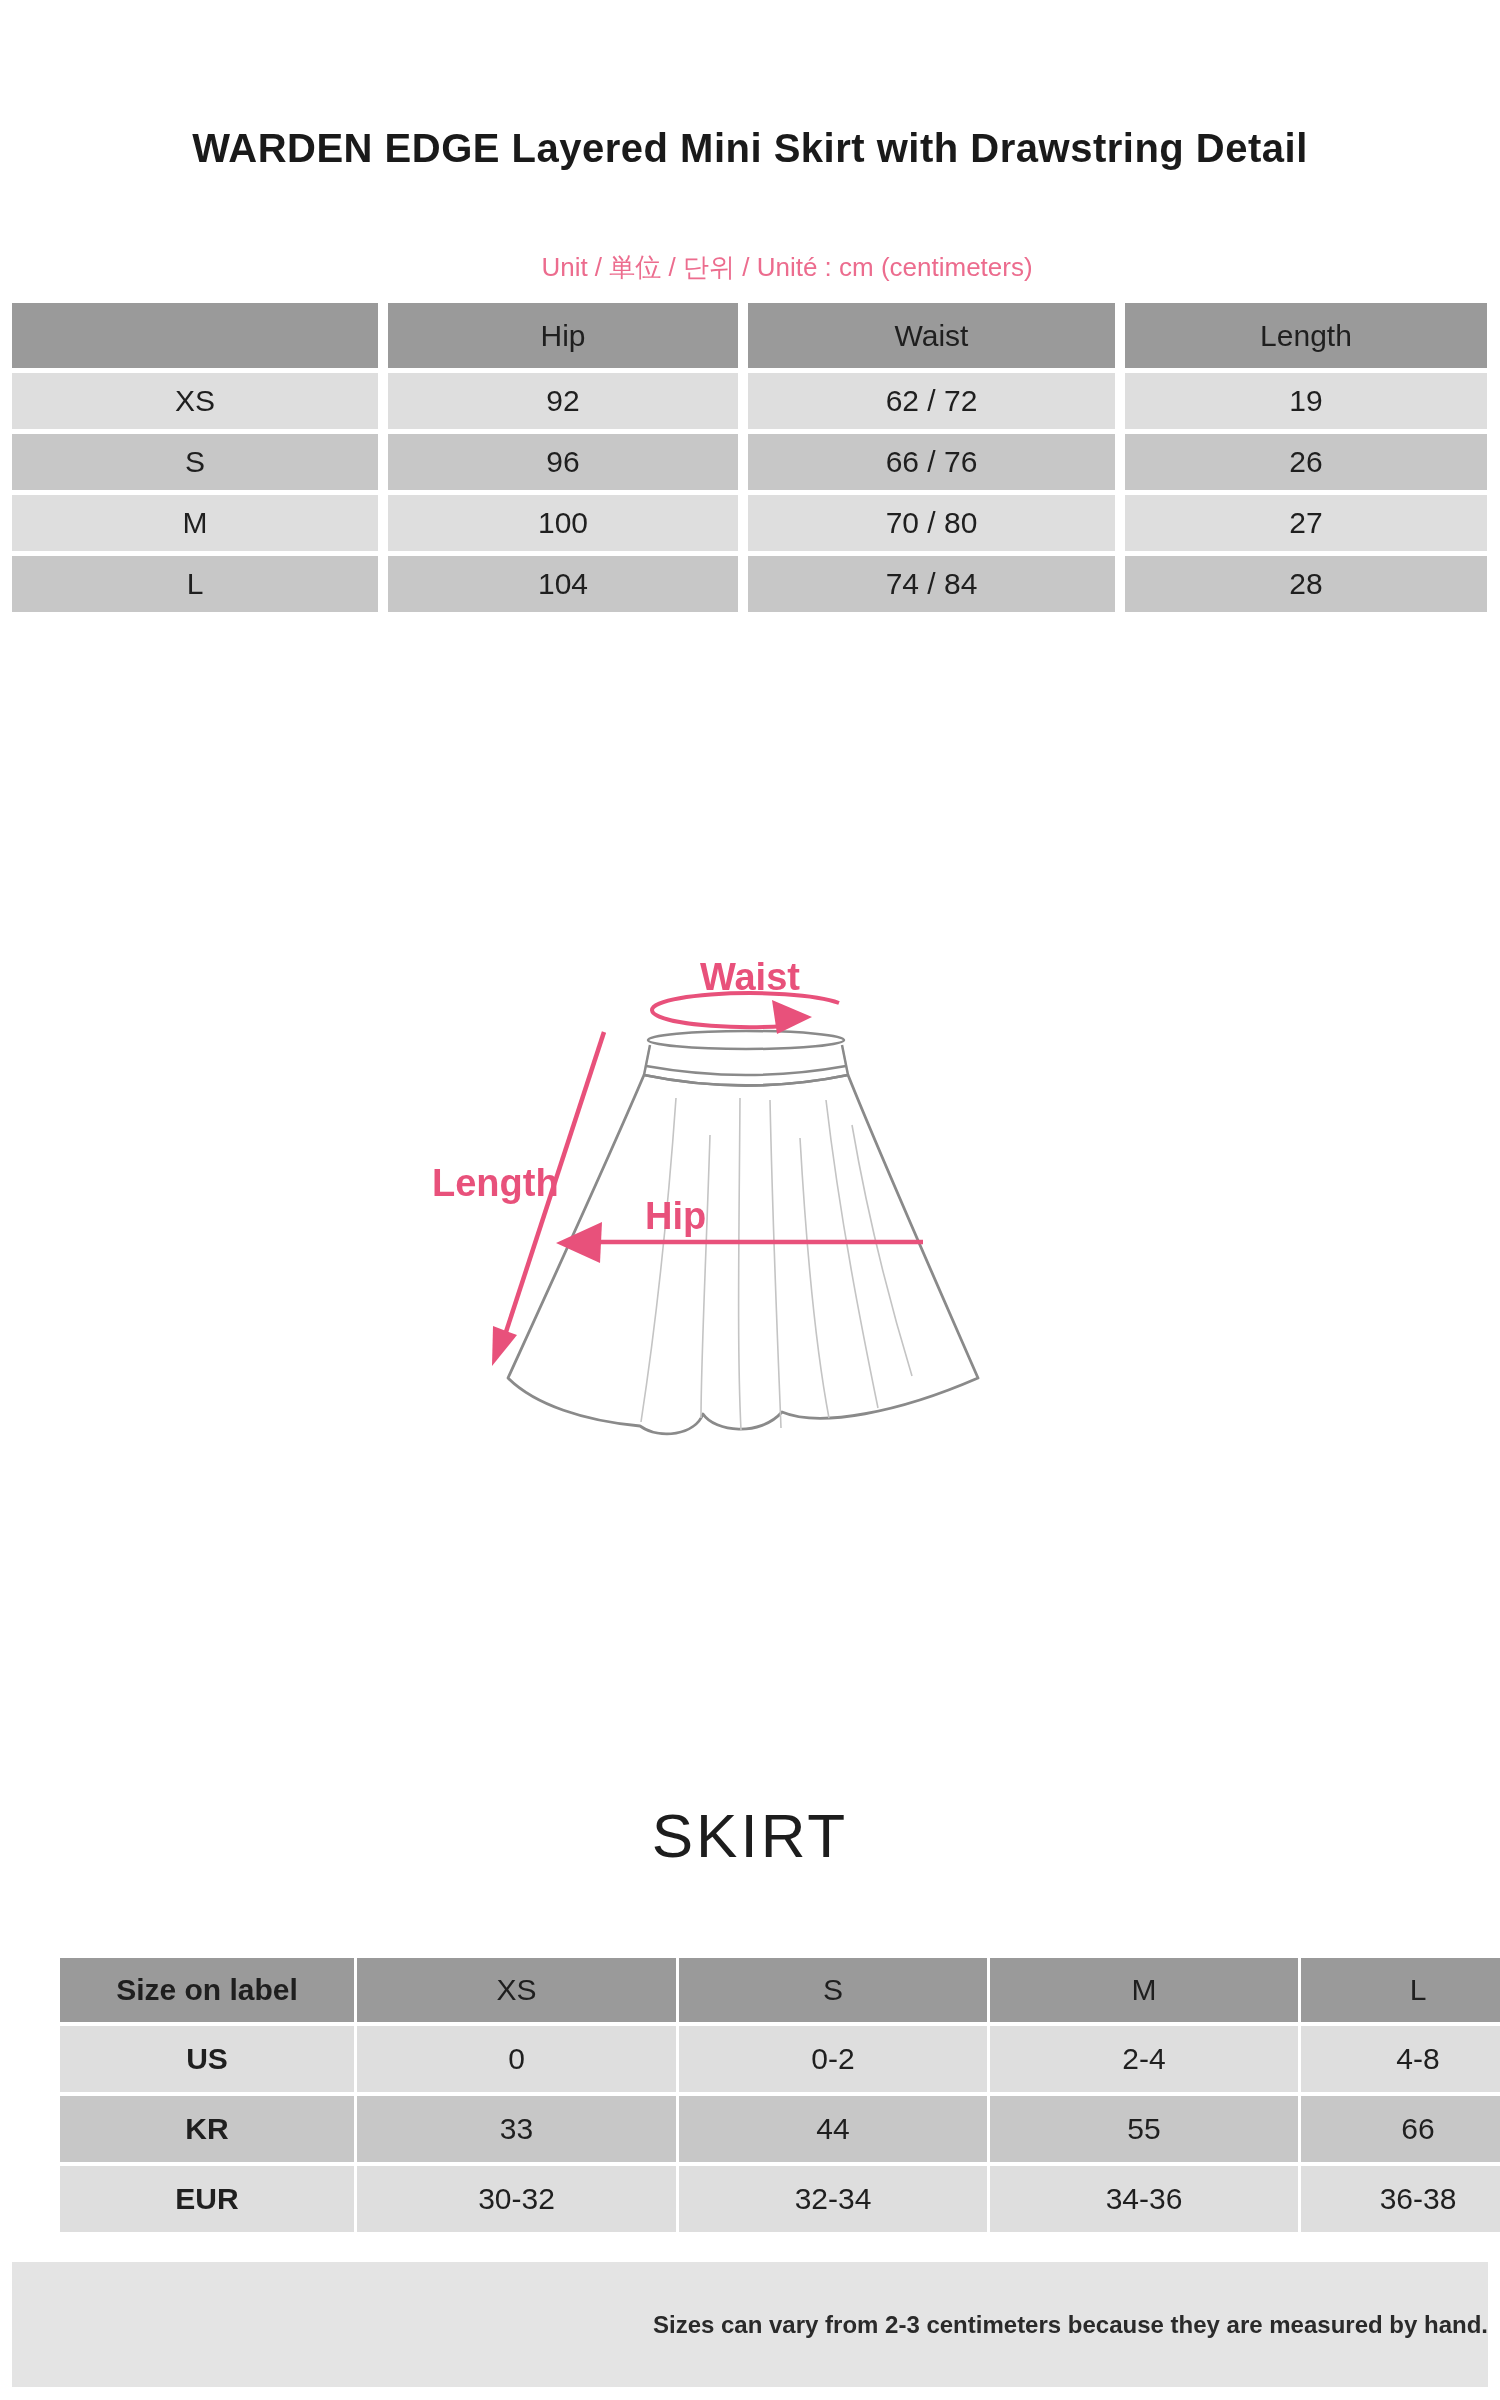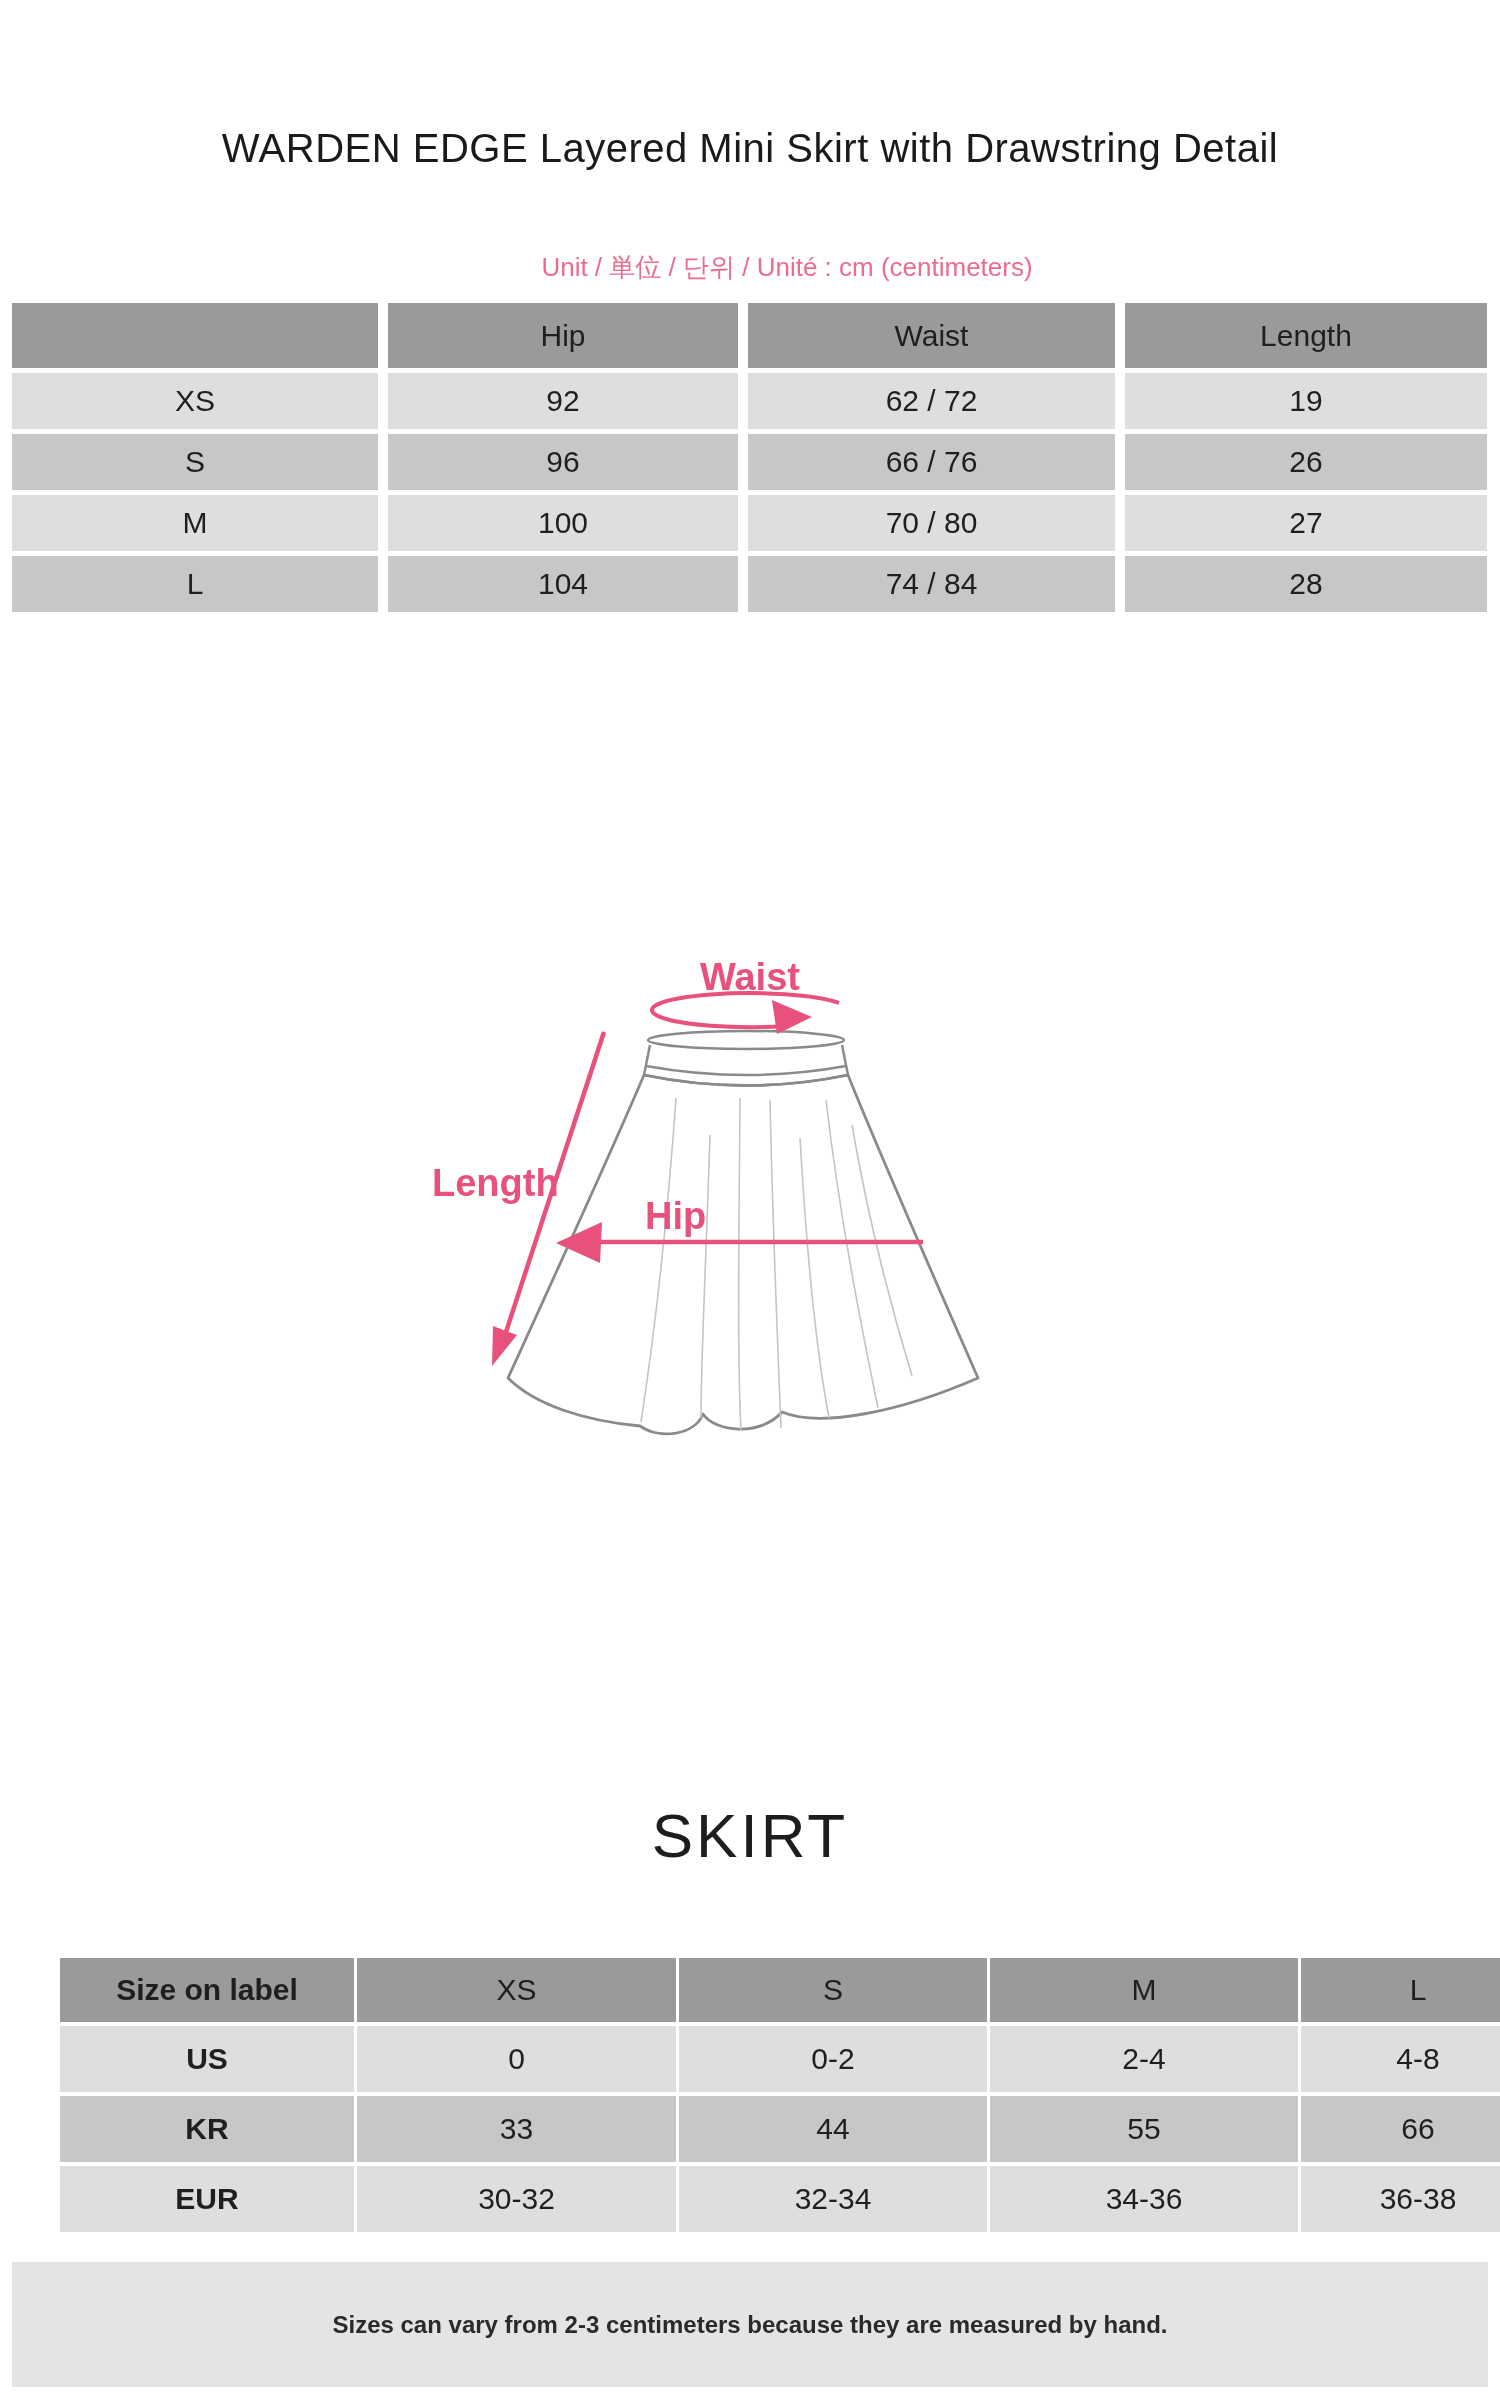--- a/index.html
+++ b/index.html
@@ -5,21 +5,21 @@
   html,body { margin:0; padding:0; }
   body {
     width:1500px; height:2400px; position:relative;
     background:#ffffff; font-family:"Liberation Sans", sans-serif;
     color:#1c1c1c; overflow:hidden;
   }
   .abs { position:absolute; }
 
   
   #title { left:0; top:126px; width:1500px; text-align:center;
-           font-size:40px; font-weight:normal; letter-spacing:0.5px; color:#1a1a1a; }
+           font-size:40px; font-weight:bold; letter-spacing:0.5px; color:#1a1a1a; }
   #unit-note { left:0; top:250px; width:1500px; text-align:center;
                font-size:26px; color:#EC6C8E;padding-left:37px; }
   #section-heading { left:0; top:1800px; width:1500px; text-align:center;
                      font-size:62px; font-weight:400; letter-spacing:3px; color:#1d1d1d; }
 
   
   .tbl { display:grid; background:#ffffff; }
   #t1 { left:12px; top:303px;
         grid-template-columns:366px 350px 367px 362px;
         grid-template-rows:65px 56px 56px 56px 56px;
@@ -30,21 +30,21 @@
         gap:4px 3px;padding-left:48px; }
   .cell { display:flex; align-items:center; justify-content:center;
           font-size:30px; color:#1f1f1f; }
   .head  { background:#9A9A9A; }
   .light { background:#DEDEDE; }
   .dark  { background:#C7C7C7; }
   .bold  { font-weight:bold; }
 
   
   #note-band { left:12px; top:2262px; width:1476px; height:125px;
-               background:#E4E4E4; display:flex; align-items:center; justify-content:center; }
+               background:#E4E4E4; display:flex; align-items:center; justify-content:flex-end; }
   #note-band span { font-size:24px; font-weight:bold; color:#2a2a2a; }
 
   
   #diagram { left:400px; top:920px; }
   .pink-label { font-family:"Liberation Sans", sans-serif; font-weight:bold;
                 font-size:38px; fill:#E8517B; }
 </style>
 </head>
 <body>
 

